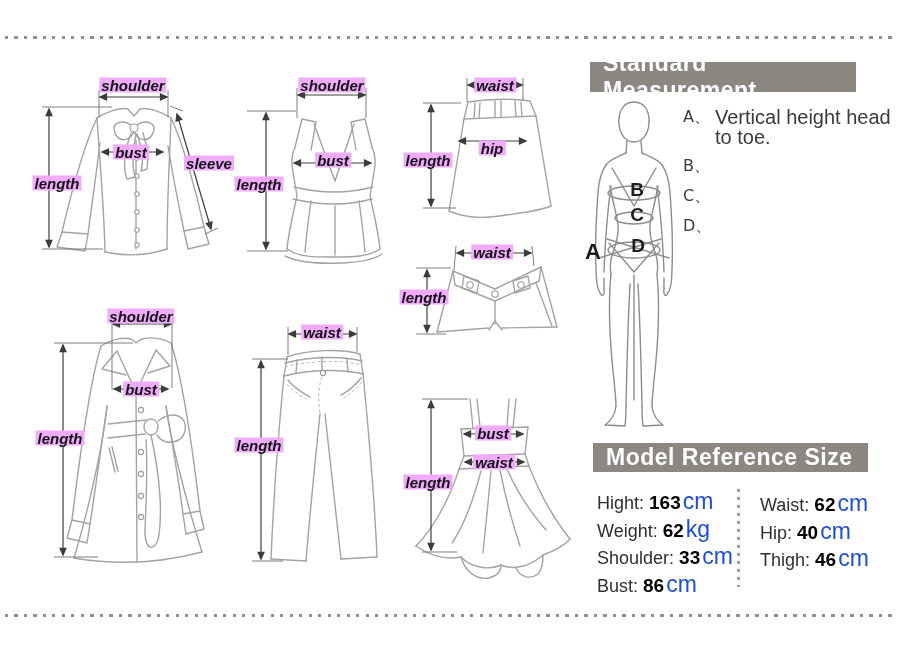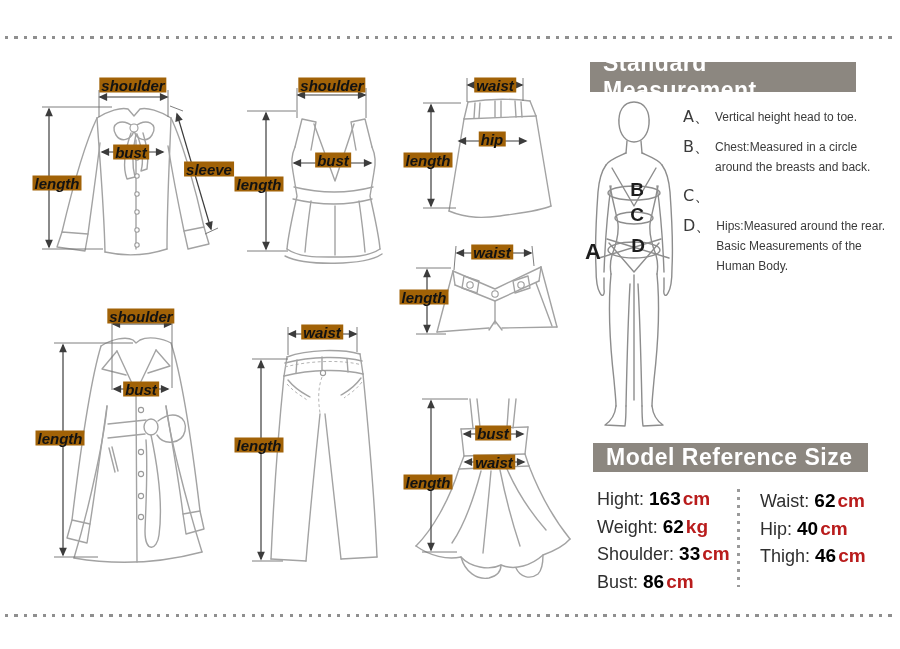--- a/index.html
+++ b/index.html
@@ -10,34 +10,34 @@
   .f{stroke:#8d8d8d;stroke-width:1.4;fill:none;stroke-linecap:round;stroke-linejoin:round;}
   .arrow{stroke:#3c3c3c;stroke-width:1.2;marker-start:url(#arr);marker-end:url(#arr);}
   .tick{stroke:#6f6f6f;stroke-width:0.9;}
   .stitch{stroke:#b5b5b5;stroke-width:1;stroke-dasharray:3 2.5;fill:none;}
   .btn{fill:#fff;stroke:#9a9a9a;stroke-width:1.1;}
   .dotline{position:absolute;left:5px;right:5px;height:3px;
            background-image:repeating-linear-gradient(to right,#8f8f8f 0 3px,transparent 3px 9.5px);}
   .vdots{position:absolute;width:3px;
          background-image:repeating-linear-gradient(to bottom,#9a9a9a 0 3px,transparent 3px 8px);}
   .glabel{position:absolute;transform:translate(-50%,-50%);font-style:italic;font-weight:700;
-          font-size:15px;color:#121212;background:#a16207;padding:0 2px;white-space:nowrap;line-height:1;}
+          font-size:15px;color:#121212;background:#f0abfc;padding:0 2px;white-space:nowrap;line-height:1;}
   .figletter{position:absolute;transform:translate(-50%,-50%);font-weight:700;font-size:19px;
              color:#1d1d1d;line-height:1;}
   .bar{position:absolute;background:var(--accent,#8c8780);color:#ffffff;font-size:23px;
        letter-spacing:0.5px;display:flex;align-items:center;padding-left:13px;box-sizing:border-box;font-weight:bold;}
   .desc{position:absolute;display:flex;flex-direction:column;gap:9px;}
   .ditem{display:flex;gap:5px;}
   .dkey{flex:0 0 27px;font-size:16px;color:#3b3b3b;font-family:"DejaVu Sans","Liberation Sans",sans-serif;}
-  .dtxt{font-size:12px;line-height:20px;color:#3b3b3b;}
+  .dtxt{font-size:20px;line-height:20px;color:#3b3b3b;}
   .mcol{position:absolute;display:flex;flex-direction:column;}
   .mrow{display:flex;align-items:baseline;height:27.5px;}
   .mlabel{font-size:18px;color:#2f2f2f;}
   .mval{font-size:19px;font-weight:700;color:#000;margin-left:5px;}
-  .munit{font-size:19px;color:#b91c1c;margin-left:2px;font-weight:bold;}
+  .munit{font-size:23px;color:#1d4ed8;margin-left:2px;}
 </style>
 </head>
 <body>
 
 <div id="canvas">
 
   <div class="dotline" style="top:36px"></div>
   <div class="dotline" style="top:614px"></div>
 
   <svg id="art" width="900" height="649" viewBox="0 0 900 649">
@@ -254,28 +254,28 @@
       <path class="f" d="M638,284 C640,320 641,360 642,406"></path>
       <path class="f" d="M657,274 C660,305 658,345 654,380 C653,392 652,400 652,406"></path>
       <path class="f" d="M616,406 C615,415 611,421 605,425 L625,426 C626,418 626,411 626,406"></path>
       <path class="f" d="M652,406 C653,415 657,421 663,425 L643,426 C642,418 642,411 642,406"></path>
     </g>
   </svg>
 
   <span class="glabel" style="left:133px;top:85px">shoulder</span>
   <span class="glabel" style="left:57px;top:183px">length</span>
   <span class="glabel" style="left:131px;top:152px">bust</span>
-  <span class="glabel" style="left:209px;top:169px">sleeve</span>
+  <span class="glabel" style="left:209px;top:163px">sleeve</span>
 
   <span class="glabel" style="left:332px;top:85px">shoulder</span>
   <span class="glabel" style="left:333px;top:160px">bust</span>
   <span class="glabel" style="left:259px;top:184px">length</span>
 
   <span class="glabel" style="left:495px;top:85px">waist</span>
-  <span class="glabel" style="left:492px;top:139px">hip</span>
+  <span class="glabel" style="left:492px;top:148px">hip</span>
   <span class="glabel" style="left:428px;top:160px">length</span>
 
   <span class="glabel" style="left:492px;top:252px">waist</span>
   <span class="glabel" style="left:424px;top:297px">length</span>
 
   <span class="glabel" style="left:141px;top:316px">shoulder</span>
   <span class="glabel" style="left:141px;top:389px">bust</span>
   <span class="glabel" style="left:60px;top:438px">length</span>
 
   <span class="glabel" style="left:322px;top:332px">waist</span>
@@ -292,28 +292,26 @@
   <span class="figletter" style="left:637px;top:214px">C</span>
   <span class="figletter" style="left:638px;top:245px">D</span>
 
   <div class="desc" style="left:683px;top:107px;width:214px">
     <div class="ditem">
       <span class="dkey">A、</span>
       <span class="dtxt">Vertical height head to toe.</span>
     </div>
     <div class="ditem">
       <span class="dkey">B、</span>
-      <span class="dtxt">Chest:Measured in a circle around the breasts and back.</span>
     </div>
     <div class="ditem">
       <span class="dkey">C、</span>
     </div>
     <div class="ditem">
       <span class="dkey">D、</span>
-      <span class="dtxt">Hips:Measured around the rear. Basic Measurements of the Human Body.</span>
     </div>
   </div>
 
   <div class="bar" style="left:593px;top:443px;width:275px;height:29px">Model Reference Size</div>
 
   <div class="mcol" style="left:597px;top:488px">
     <div class="mrow">
       <span class="mlabel">Hight:</span>
       <span class="mval">163</span>
       <span class="munit">cm</span>

